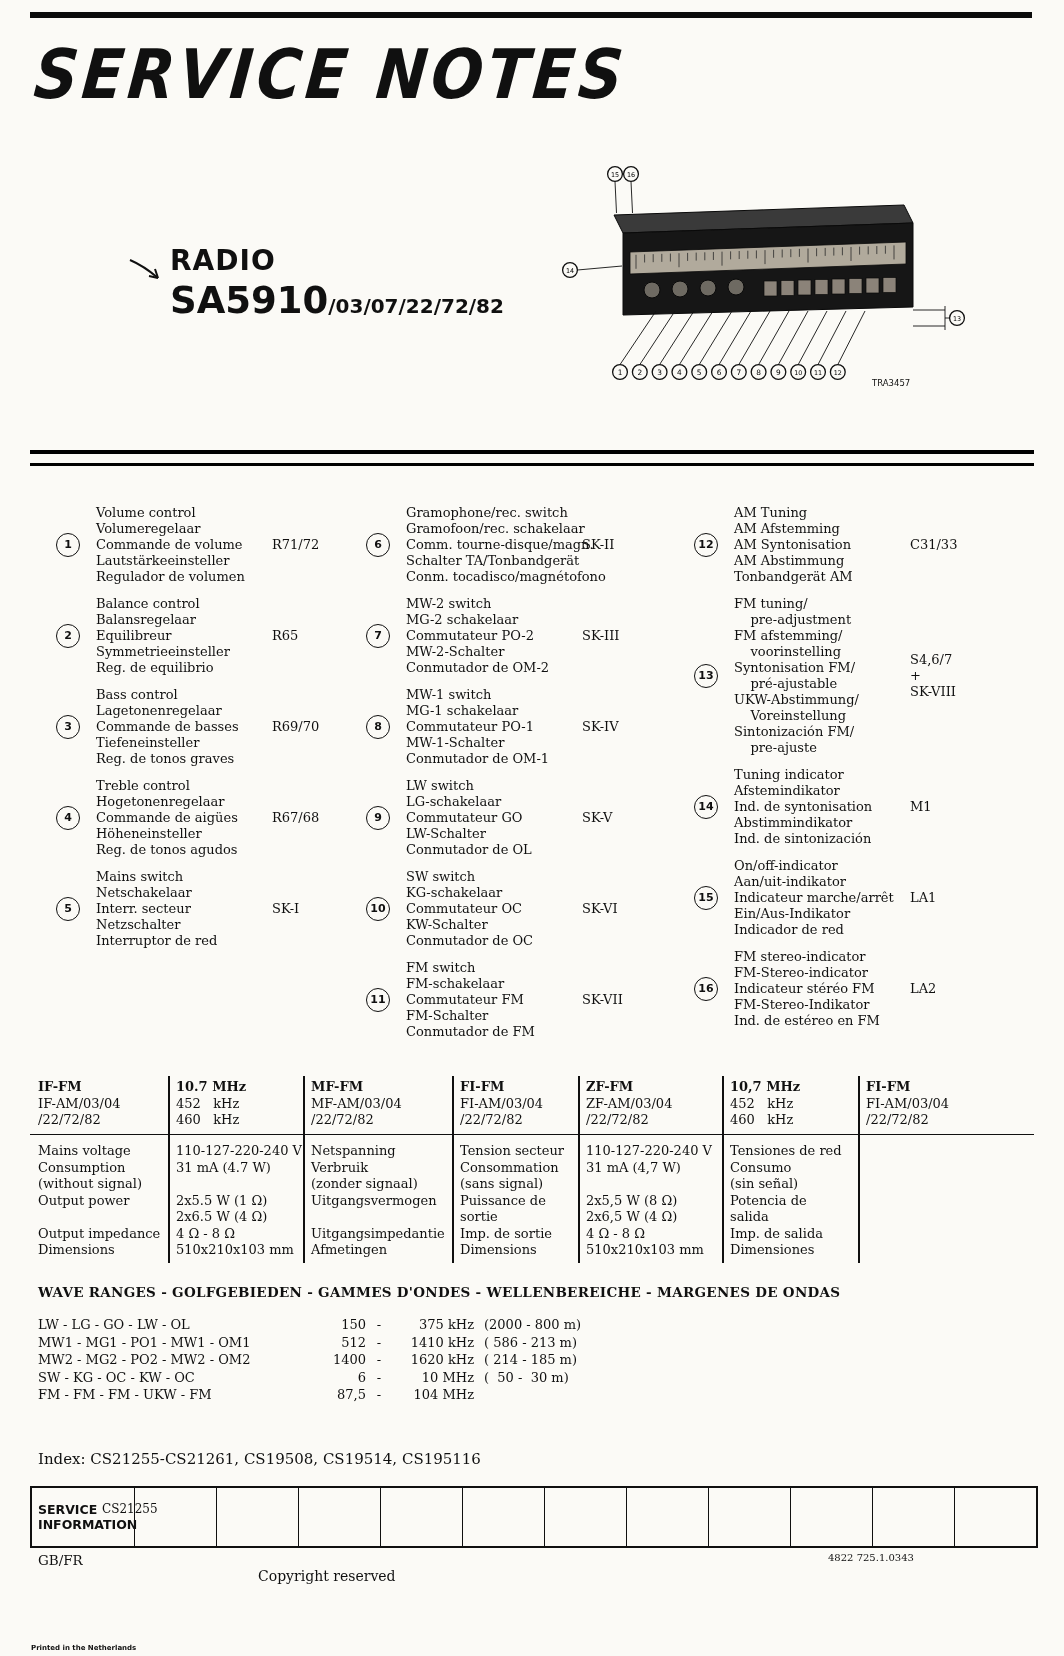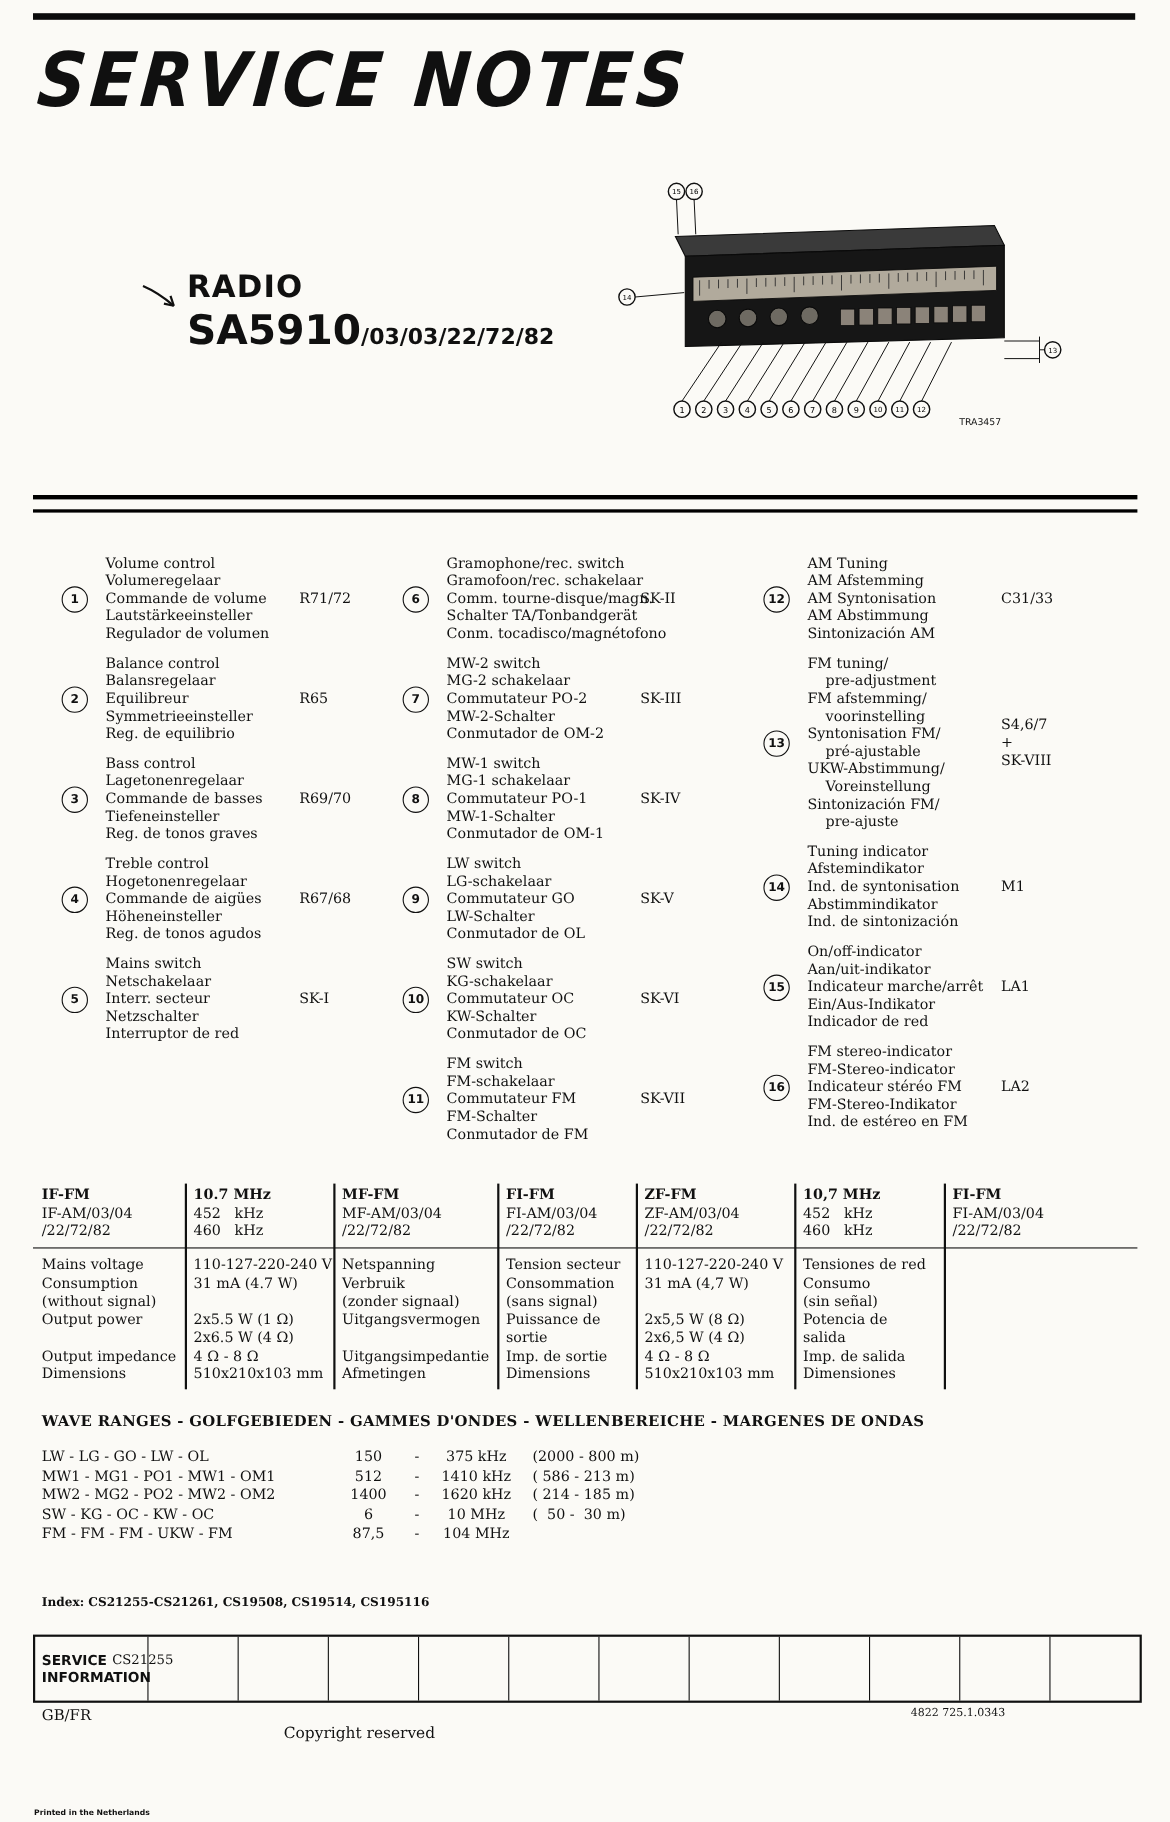--- a/index.html
+++ b/index.html
@@ -44,25 +44,25 @@
   .spec-row.if{height:58px;border-bottom:1.6px solid #101010}
   .spec-row.main{padding-top:5px;padding-bottom:4px}
   .spec-cell{padding:3px 6px 0 8px;white-space:pre}
   .spec .b{font-weight:bold}
   .vline{position:absolute;top:0;bottom:0;width:1.6px;background:#101010}
 
   .wave{left:38px;top:1284px;font-size:13px;position:absolute}
   .wave-title{font-weight:bold;font-size:13.5px;letter-spacing:.3px}
   .wave-rows{margin-top:16px}
   .wave-row{display:grid;grid-template-columns:266px 62px 26px 82px auto;line-height:17.5px;white-space:pre}
-  .wr-from,.wr-to{text-align:center}
+  .wr-from,.wr-to{text-align:right}
   .wr-dash{text-align:center}
   .wr-m{padding-left:10px}
 
-  .index-line{left:38px;top:1450px;font-size:11px;font-weight:bold}
+  .index-line{left:38px;top:1450px;font-size:15px;font-weight:normal}
 
   .svc{
     left:30px;top:1486px;width:1004px;height:58px;
     border:2.5px solid #101010;display:grid;grid-template-columns:102px repeat(11,1fr);
   }
   .svc-cell{border-left:1.6px solid #101010}
   .svc-label{
     display:flex;flex-direction:column;justify-content:center;padding-left:6px;
     font-family:"DejaVu Sans",sans-serif;font-weight:bold;font-size:12.5px;line-height:15px;
   }
@@ -81,21 +81,21 @@
 <div class="abs title">SERVICE NOTES</div>
 
 <svg class="abs" style="left:126px;top:256px" width="44" height="34" viewBox="0 0 44 34">
   <path d="M4,4 Q18,10 32,22" stroke="#101010" stroke-width="2" fill="none"></path>
   <path d="M32,22 l-9,-2 m9,2 l-3,-9" stroke="#101010" stroke-width="2" fill="none"></path>
 </svg>
 
 <div class="abs product">
   <div class="product-type">RADIO</div>
   <div class="model-line">
-    <span class="model">SA5910</span><span class="variants">/03/03/22/72/82</span>
+    <span class="model">SA5910</span><span class="variants">/03/07/22/72/82</span>
   </div>
 </div>
 
 <svg class="abs" style="left:556px;top:160px" width="412" height="242" viewBox="0 0 412 242">
   <g>
     <polygon points="58,55 348,45 357,63 67,73" fill="#3a3a3a" stroke="#0a0a0a" stroke-width="1"></polygon>
     <polygon points="67,73 357,63 357,147 67,155" fill="#161616" stroke="#0a0a0a" stroke-width="1"></polygon>
     <polygon points="74,92 350,82 350,104 74,114" fill="#b1aa9c" stroke="#0a0a0a" stroke-width="0.8"></polygon>
     <g id="dial-ticks">
         <line x1="80" y1="94.7822" x2="80" y2="108.7822" stroke="#2a2a2a" stroke-width="0.8"></line>
@@ -351,21 +351,21 @@
     </div>
   </div>
 <div class="legend-col" id="legend-col-3">
     <div class="legend-item">
       <div class="c-num">12</div>
       <div class="legend-lines">
         <div>AM Tuning</div>
         <div>AM Afstemming</div>
         <div>AM Syntonisation</div>
         <div>AM Abstimmung</div>
-        <div>Sintonización AM</div>
+        <div>Tonbandgerät AM</div>
       </div>
       <div class="legend-ref">
         <div>C31/33</div>
       </div>
     </div>
     <div class="legend-item">
       <div class="c-num">13</div>
       <div class="legend-lines">
         <div>FM tuning/</div>
         <div>    pre-adjustment</div>

